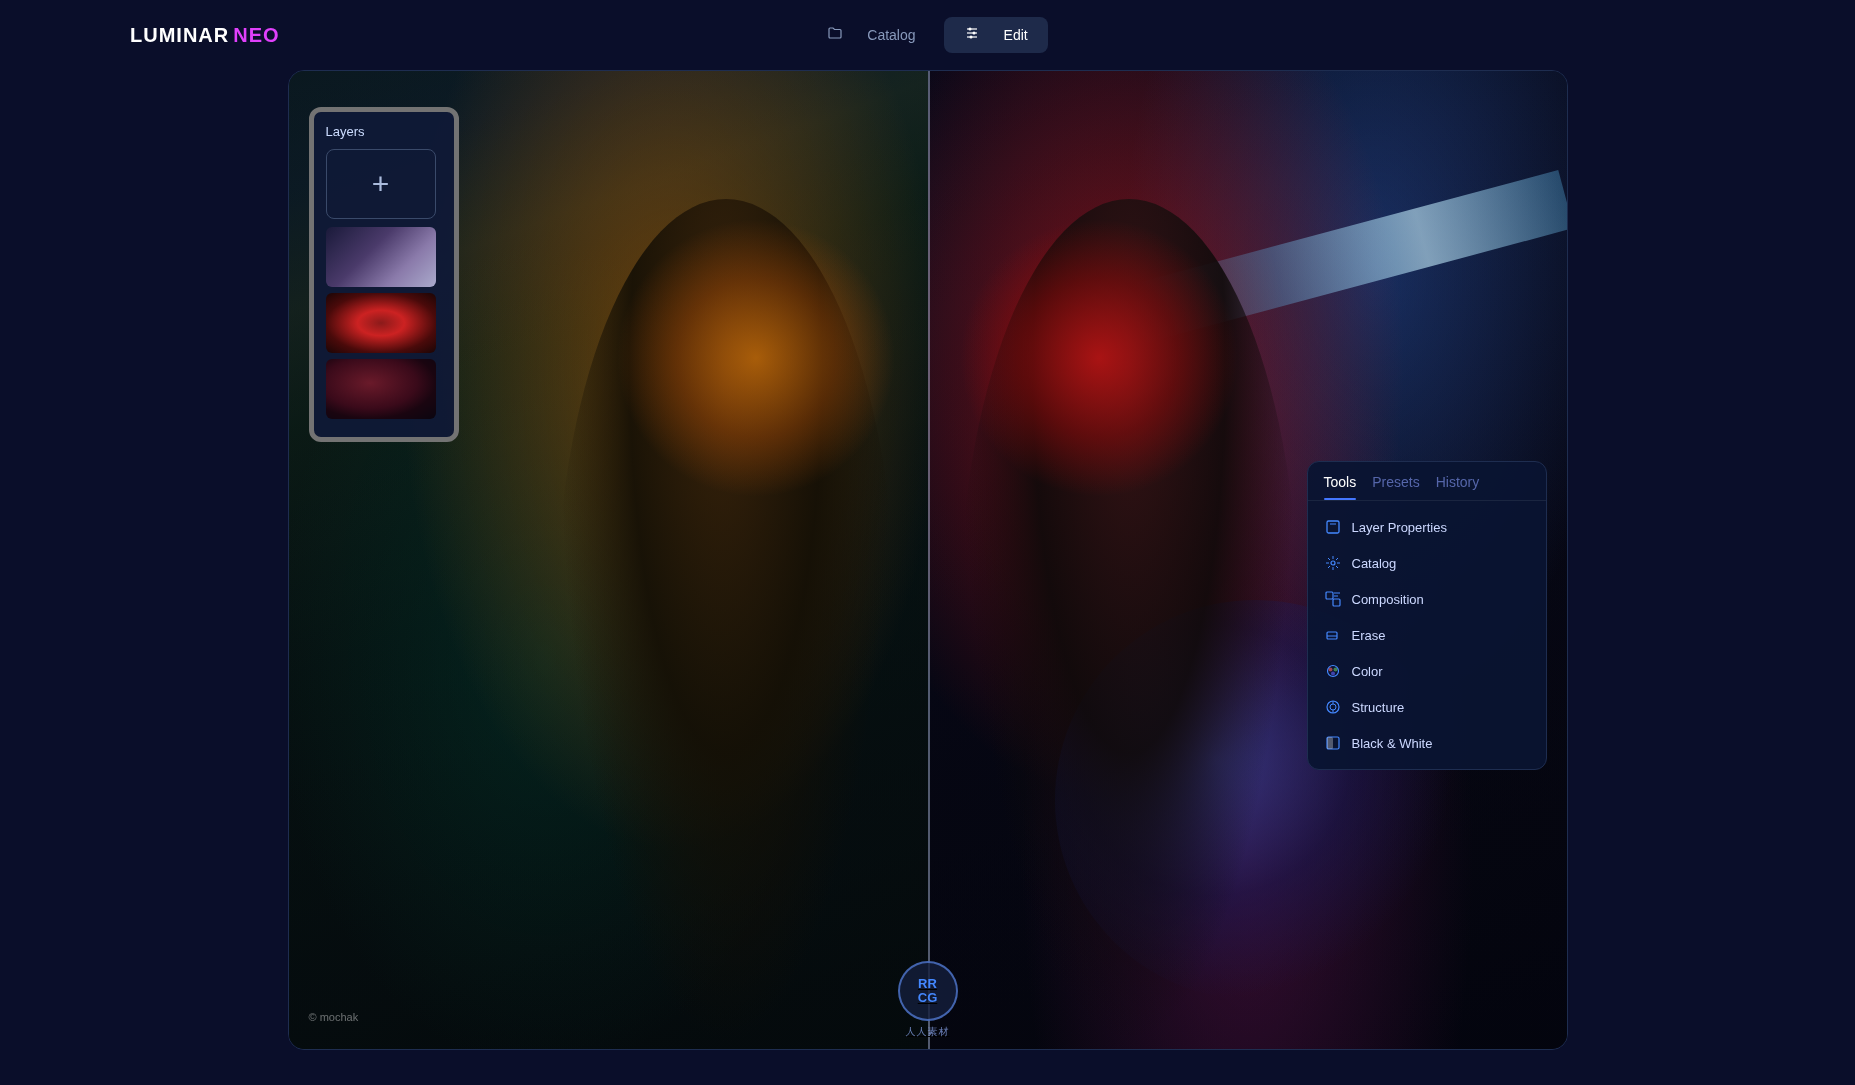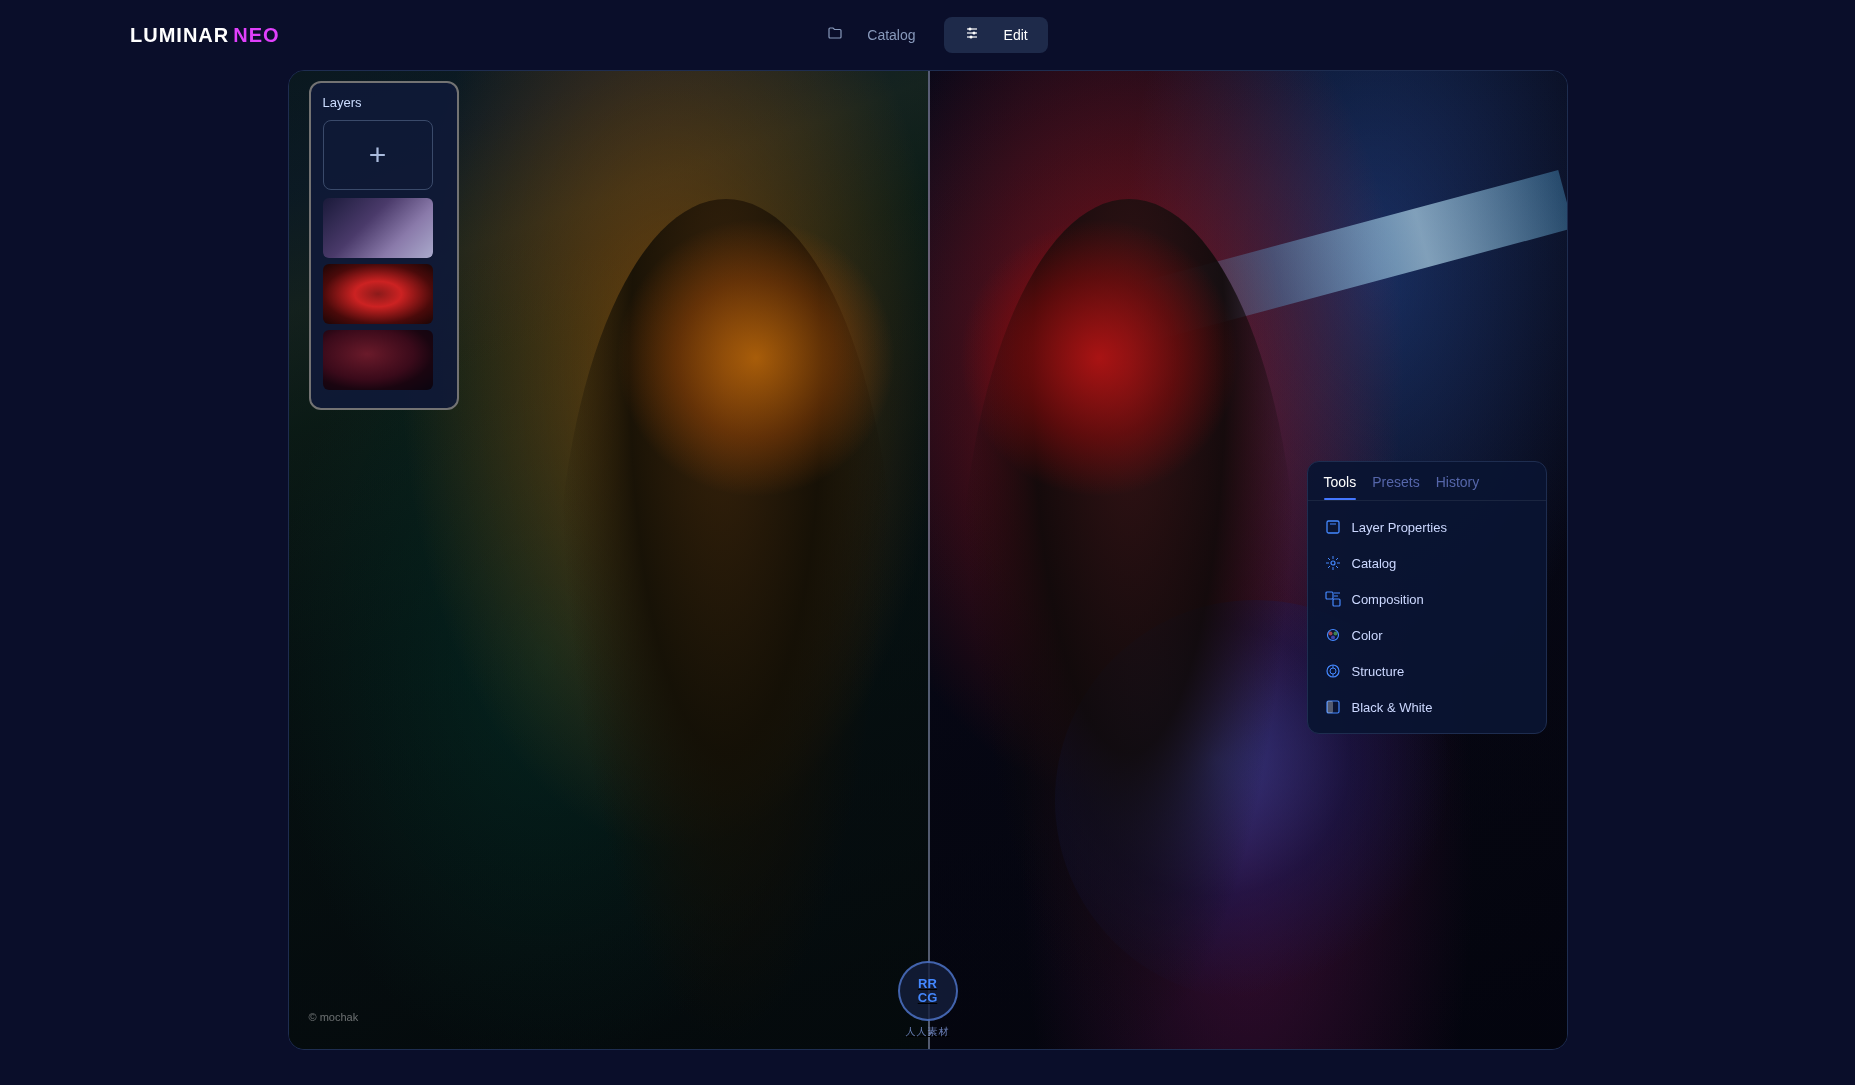--- a/index.html
+++ b/index.html
@@ -85,25 +85,25 @@
       border: 1px solid #1e2d50;
       position: relative;
       overflow: hidden;
       flex-shrink: 0;
     }
 
     
     .layers-panel {
       position: absolute;
       left: 20px;
-      top: 10px;
+      top: 36px;
       width: 150px;
       background: rgba(15, 25, 55, 0.92);
       border-radius: 12px;
-      border: 2px solid #737373;
+      border: 5px solid #737373;
       padding: 12px;
       z-index: 10;
     }
 
     .layers-title {
       color: #ccddff;
       font-size: 13px;
       font-weight: 500;
       margin-bottom: 10px;
     }
@@ -498,20 +498,29 @@
           <svg viewBox="0 0 16 16" fill="none">
             <rect x="1" y="1" width="7" height="7" rx="1" stroke="#4488ff" stroke-width="1.2" fill="none"></rect>
             <rect x="8" y="8" width="7" height="7" rx="1" stroke="#4488ff" stroke-width="1.2" fill="none"></rect>
             <line x1="9" y1="2" x2="15" y2="2" stroke="#4488ff" stroke-width="1"></line>
             <line x1="9" y1="5" x2="13" y2="5" stroke="#4488ff" stroke-width="1"></line>
           </svg>
         </span>
         <span class="tool-label">Composition</span>
       </div>
 
+      <div class="tool-item">
+        <span class="tool-icon">
+          <svg viewBox="0 0 16 16" fill="none">
+            <rect x="2" y="5" width="10" height="7" rx="1" stroke="#4488ff" stroke-width="1.2" fill="none"></rect>
+            <line x1="2" y1="9" x2="12" y2="9" stroke="#4488ff" stroke-width="1"></line>
+          </svg>
+        </span>
+        <span class="tool-label">Erase</span>
+      </div>
 
       <div class="tool-item">
         <span class="tool-icon">
           <svg viewBox="0 0 16 16" fill="none">
             <circle cx="8" cy="8" r="5.5" stroke="#4488ff" stroke-width="1.2" fill="none"></circle>
             <circle cx="5.5" cy="6.5" r="2" fill="rgba(255,100,100,0.6)"></circle>
             <circle cx="10.5" cy="6.5" r="2" fill="rgba(100,200,100,0.6)"></circle>
             <circle cx="8" cy="10.5" r="2" fill="rgba(100,100,255,0.6)"></circle>
           </svg>
         </span>

